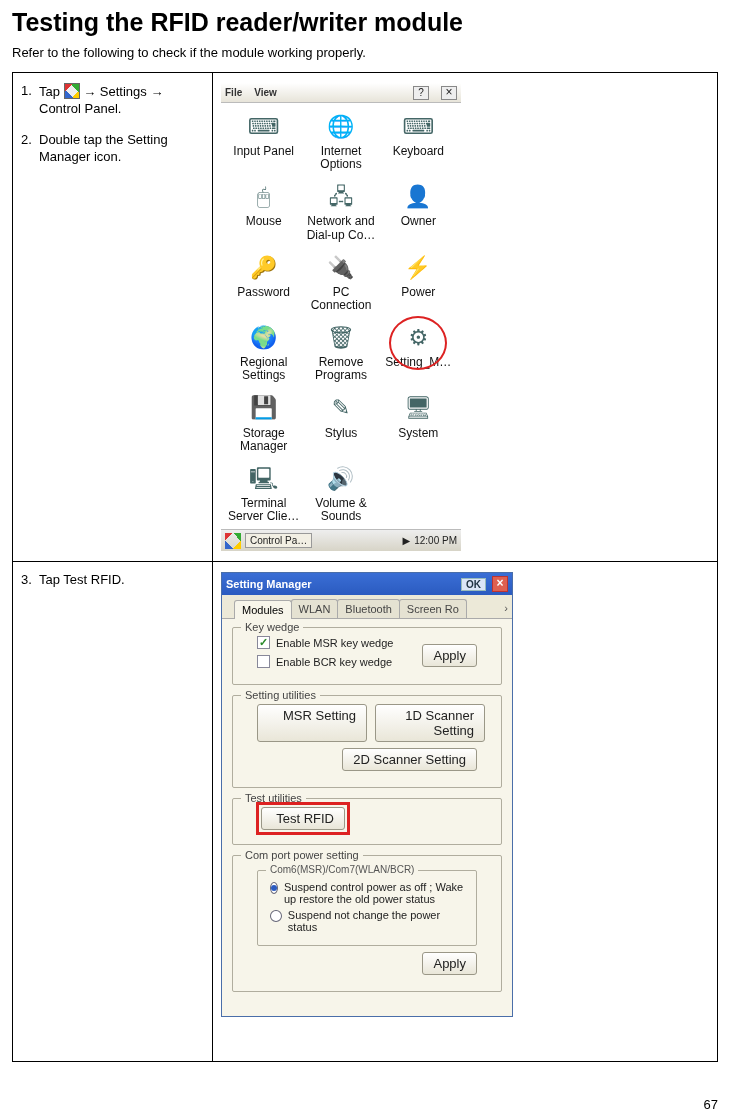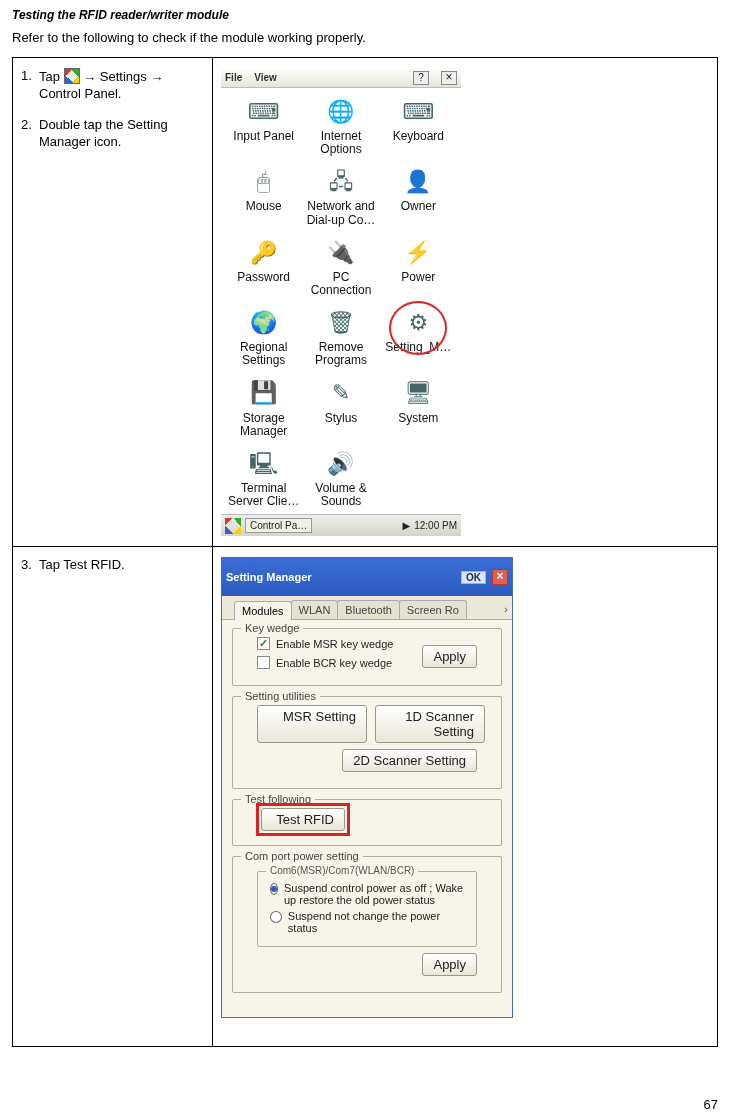--- a/index.html
+++ b/index.html
@@ -6,24 +6,23 @@
   body {
     font-family: Arial, Helvetica, sans-serif;
     background: #fff;
     width: 736px;
     height: 1118px;
     padding: 8px 18px 8px 12px;
     color: #000;
     position: relative;
   }
   h1.page-title {
-    font-size: 12px;
+    font-size: 25px;
     font-weight: bold;
     margin-bottom: 8px;
-    font-style: italic;
   }
   p.intro {
     font-size: 13px;
     margin-bottom: 12px;
   }
   table.steps {
     border-collapse: collapse;
     width: 100%;
     table-layout: fixed;
   }
@@ -143,21 +142,21 @@
   .sm-window {
     width: 292px;
     background:#ece9d8;
     border:1px solid #4a6ea9;
     font-family: Tahoma, sans-serif;
     font-size:11px;
     color:#222;
     filter: blur(0.4px);
   }
   .sm-title {
-    height:38px;
+    height:22px;
     background: linear-gradient(#3a6ed5,#2b5bc0);
     color:#fff;
     display:flex;
     align-items:center;
     padding:0 4px;
     font-weight:bold;
     gap:6px;
   }
   .sm-title .spacer{flex:1;}
   .sm-title .okbtn {
@@ -434,21 +433,21 @@
             <div class="sm-row">
               <span class="sm-btn wide">MSR Setting</span>
               <span class="sm-btn wide">1D Scanner Setting</span>
             </div>
             <div class="sm-row right">
               <span class="sm-btn wide">2D Scanner Setting</span>
             </div>
           </div>
 
           <div class="sm-fieldset" style="padding-bottom:14px;">
-            <span class="legend">Test following</span>
+            <span class="legend">Test utilities</span>
             <div style="position:relative; display:inline-block; margin-left:4px;">
               <span class="sm-btn" style="min-width:84px;">Test RFID</span>
               <span class="red-box" style="top:-5px; left:-5px; right:-5px; bottom:-5px;"></span>
             </div>
           </div>
 
           <div class="sm-fieldset">
             <span class="legend">Com port power setting</span>
             <div class="sm-subgroup">
               <span class="legend">Com6(MSR)/Com7(WLAN/BCR)</span>

